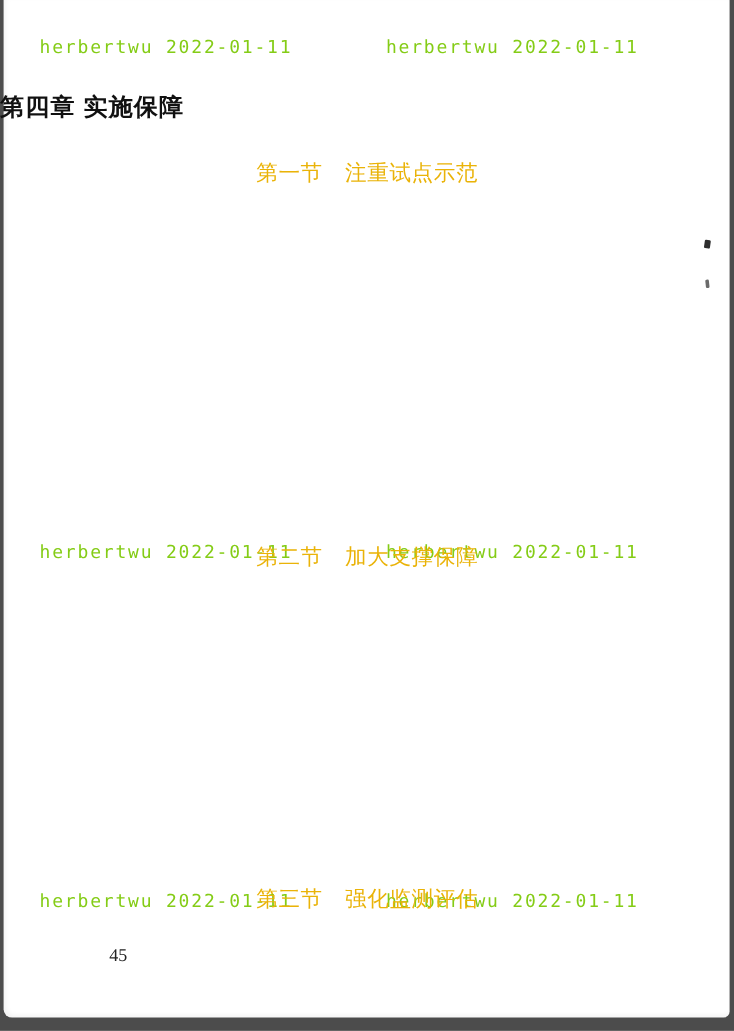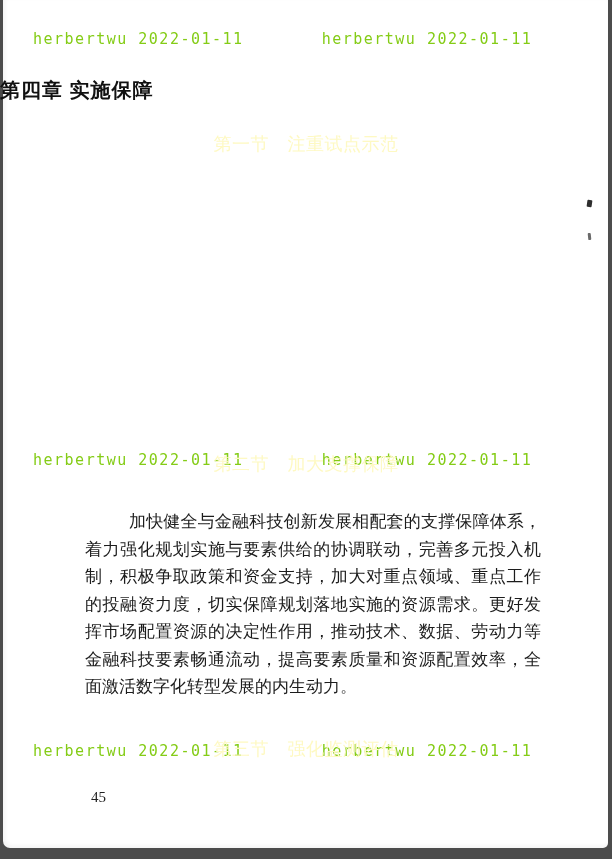--- a/index.html
+++ b/index.html
@@ -53,21 +53,21 @@
     position: absolute;
     left: 78px;
     width: 456px;
     margin: 0;
     text-align: center;
     font-family: "Liberation Serif", serif;
     font-weight: 500;
     font-size: 18px;
     line-height: 26px;
     letter-spacing: 0.5px;
-    color: #fef9c3;
+    color: #eab308;
   }
   .sh1 { top: 131px; }
   .sh2 { top: 451px; }
   .sh3 { top: 736px; text-align: center; }
 
   .body-para {
     position: absolute;
     left: 85px;
     width: 456px;
     margin: 0;
@@ -110,21 +110,20 @@
   </div>
   <div class="wm-row wm3">
     <span>herbertwu 2022-01-11</span><span>herbertwu 2022-01-11</span>
   </div>
 
   <h1 class="chapter-title">第四章 实施保障</h1>
 
   <h2 class="section-heading sh1">第一节　注重试点示范</h2>
 
   <h2 class="section-heading sh2">第二节　加大支撑保障</h2>
-  <p class="body-para p2">加快健全与金融科技创新发展相配套的支撑保障体系，着力强化规划实施与要素供给的协调联动，完善多元投入机制，积极争取政策和资金支持，加大对重点领域、重点工作的投融资力度，切实保障规划落地实施的资源需求。更好发挥市场配置资源的决定性作用，推动技术、数据、劳动力等金融科技要素畅通流动，提高要素质量和资源配置效率，全面激活数字化转型发展的内生动力。</p>
 
   <h2 class="section-heading sh3">第三节　强化监测评估</h2>
 
   <div class="page-number">45</div>
 
   <div class="speck speck-1"></div>
   <div class="speck speck-2"></div>
 </div>
 
 </body></html>

